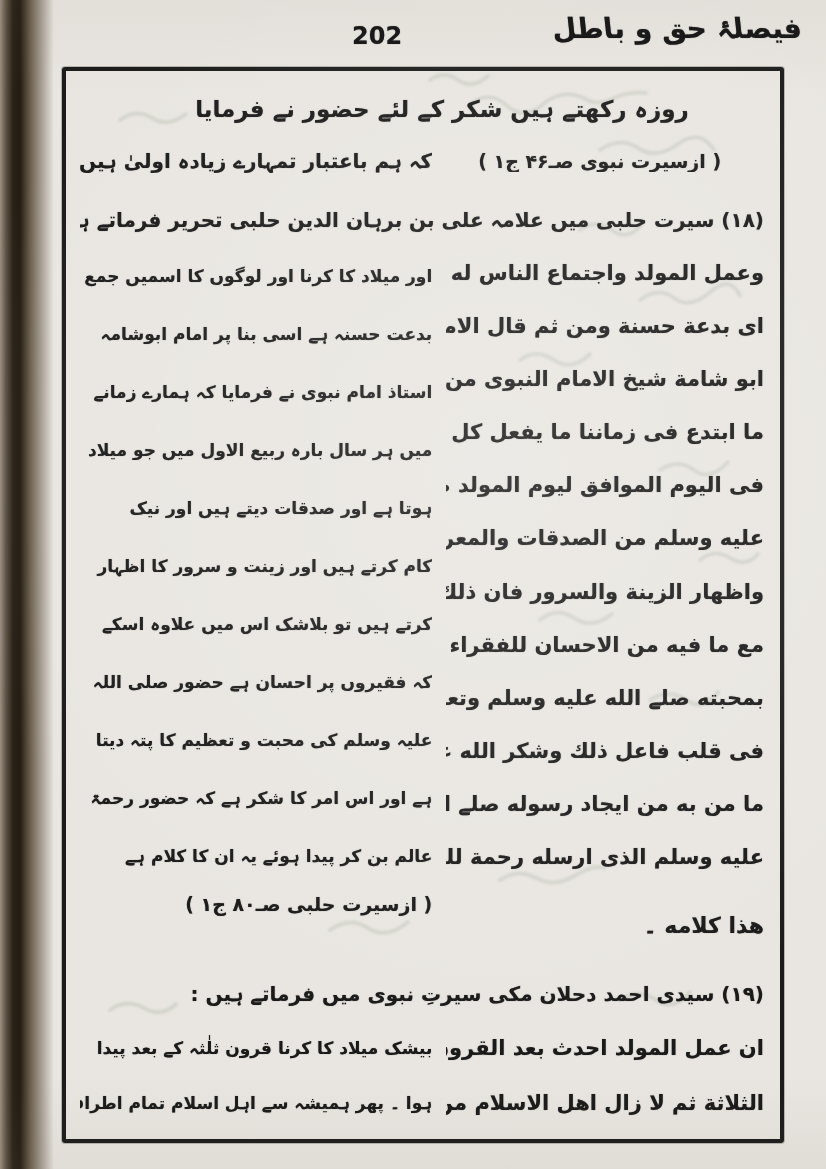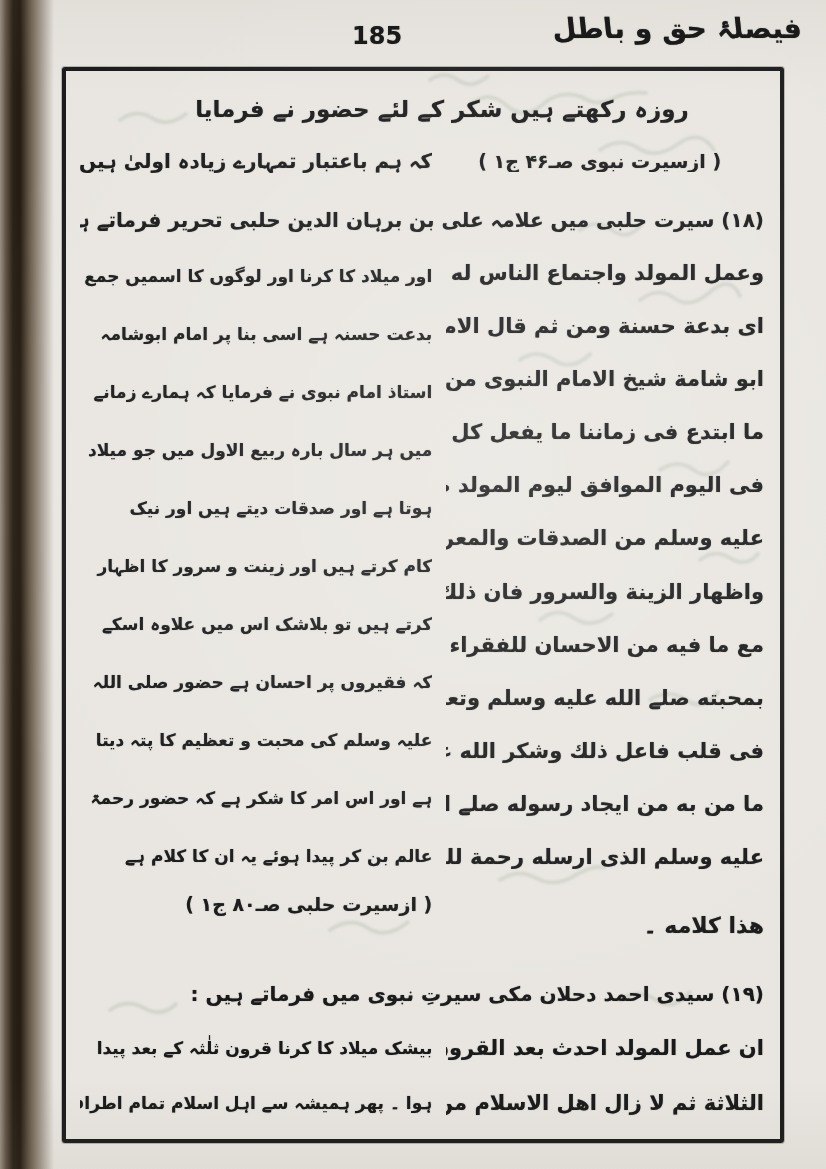--- a/index.html
+++ b/index.html
@@ -87,21 +87,21 @@
     <path d="M430 80 q14 -10 28 0 t30 -4"></path>
     <path d="M700 560 q14 -12 30 -2 t28 -4"></path>
     <path d="M580 230 q16 -12 32 0 t30 -6"></path>
   </g>
 </svg>
 
 <div class="page-edge"></div>
 <div class="scan-tone"></div>
 
 <div class="book-title">فیصلۂ حق و باطل</div>
-<div class="page-number">185</div>
+<div class="page-number">202</div>
 
 <div class="frame">
 
   <div class="line intro-1">روزہ رکھتے ہیں شکر کے لئے حضور نے فرمایا</div>
 
   <div class="intro-row">
     <div class="line intro-cite">( ازسیرت نبوی صـ۴۶ ج۱ )</div>
     <div class="line intro-2">کہ ہم باعتبار تمہارے زیادہ اولیٰ ہیں ۔</div>
   </div>
 

